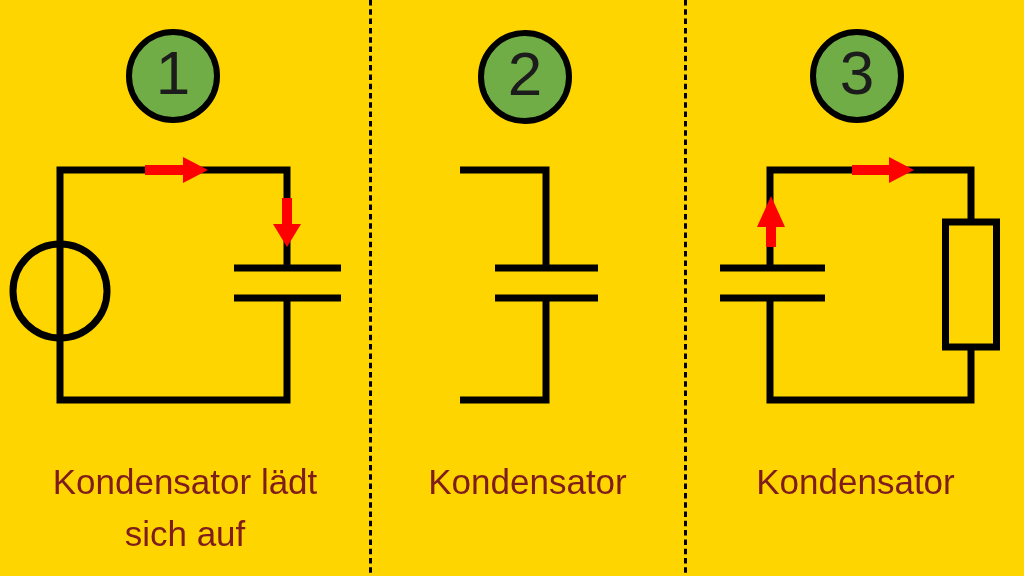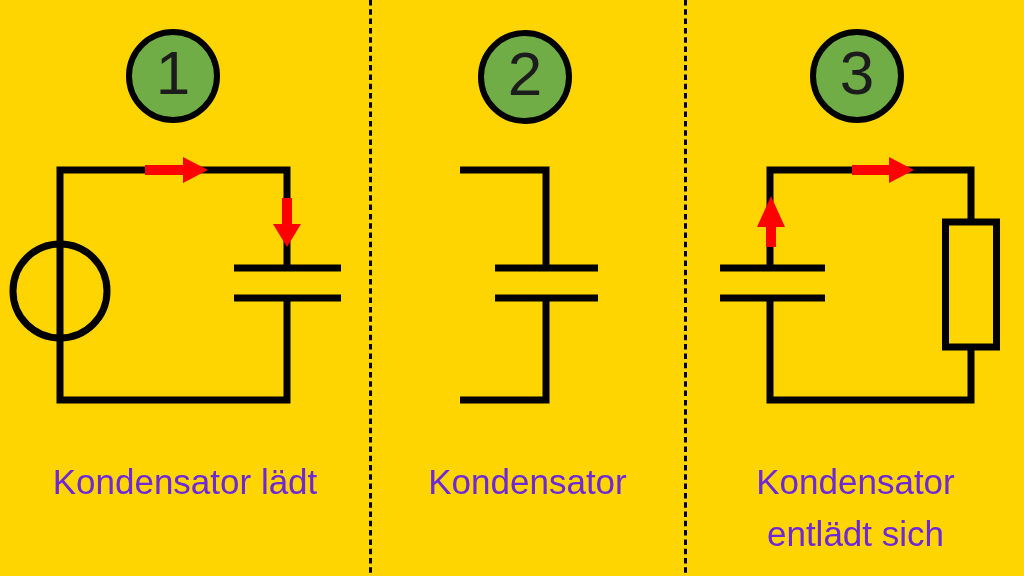--- a/index.html
+++ b/index.html
@@ -33,21 +33,21 @@
     color: #1c1c1c;
     padding-bottom: 6px;
   }
   .badge-1 { left: 126px; top: 29px; }
   .badge-2 { left: 478px; top: 30px; }
   .badge-3 { left: 810px; top: 29px; }
   .caption {
     position: absolute;
     top: 456px;
     text-align: center;
-    color: #6d28d9;
+    color: #7f1d1d;
     font-size: 35px;
     line-height: 52px;
     white-space: nowrap;
   }
   .caption-1 { left: 2px;   width: 366px; }
   .caption-2 { left: 372px; width: 311px; }
   .caption-3 { left: 687px; width: 337px; }
 </style>
 </head>
 <body>
@@ -100,22 +100,22 @@
   </div>
   <div class="badge badge-2">
     <span>2</span>
   </div>
   <div class="badge badge-3">
     <span>3</span>
   </div>
 
   <div class="caption caption-1">
     <div>Kondensator lädt</div>
+    <div>sich auf</div>
   </div>
   <div class="caption caption-2">
     <div>Kondensator</div>
   </div>
   <div class="caption caption-3">
     <div>Kondensator</div>
-    <div>entlädt sich</div>
   </div>
 
 </div>
 
 </body></html>

